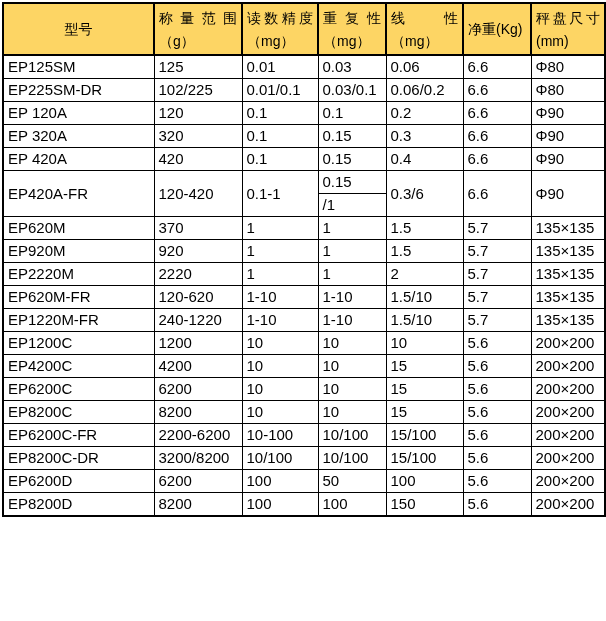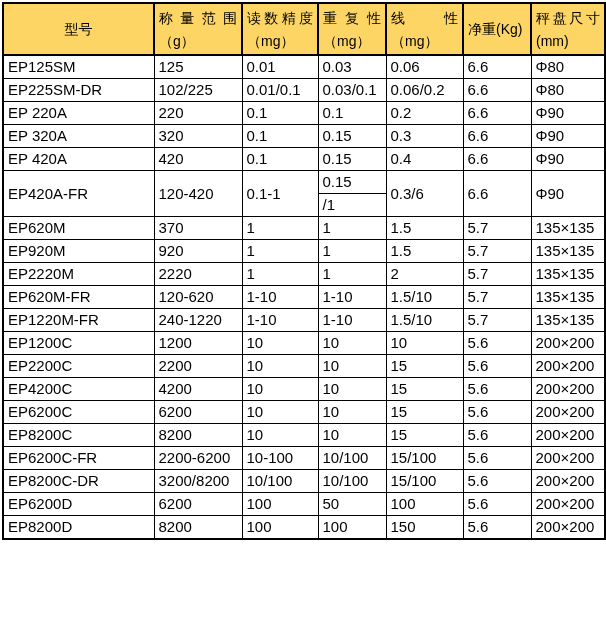--- a/index.html
+++ b/index.html
@@ -133,22 +133,22 @@
         <tr>
           <td>EP225SM-DR</td>
           <td>102/225</td>
           <td>0.01/0.1</td>
           <td>0.03/0.1</td>
           <td>0.06/0.2</td>
           <td>6.6</td>
           <td>Φ80</td>
         </tr>
         <tr>
-          <td>EP 220A</td>
-          <td>220</td>
+          <td>EP 120A</td>
+          <td>120</td>
           <td>0.1</td>
           <td>0.1</td>
           <td>0.2</td>
           <td>6.6</td>
           <td>Φ90</td>
         </tr>
         <tr>
           <td>EP 320A</td>
           <td>320</td>
           <td>0.1</td>
@@ -226,29 +226,20 @@
         <tr>
           <td>EP1200C</td>
           <td>1200</td>
           <td>10</td>
           <td>10</td>
           <td>10</td>
           <td>5.6</td>
           <td>200×200</td>
         </tr>
         <tr>
-          <td>EP2200C</td>
-          <td>2200</td>
-          <td>10</td>
-          <td>10</td>
-          <td>15</td>
-          <td>5.6</td>
-          <td>200×200</td>
-        </tr>
-        <tr>
           <td>EP4200C</td>
           <td>4200</td>
           <td>10</td>
           <td>10</td>
           <td>15</td>
           <td>5.6</td>
           <td>200×200</td>
         </tr>
         <tr>
           <td>EP6200C</td>

